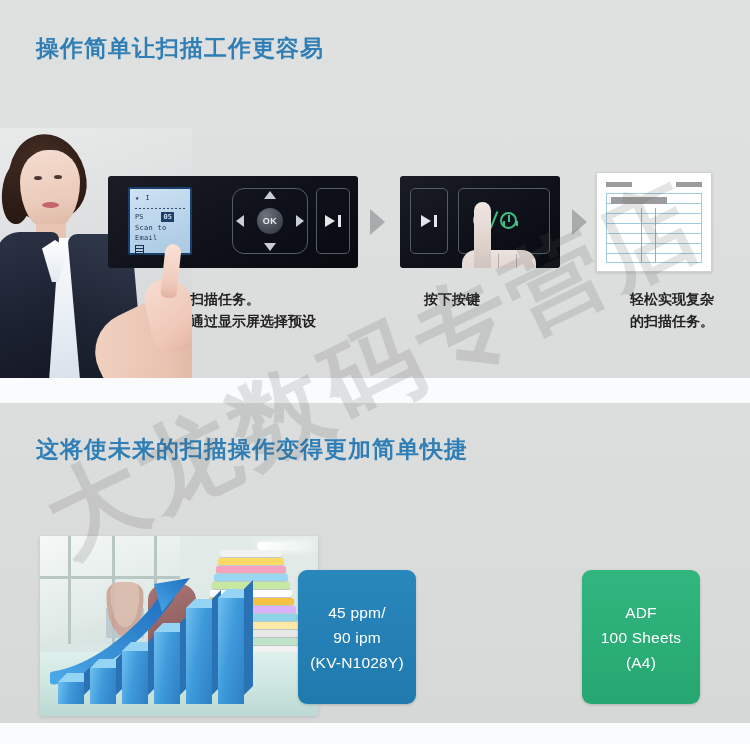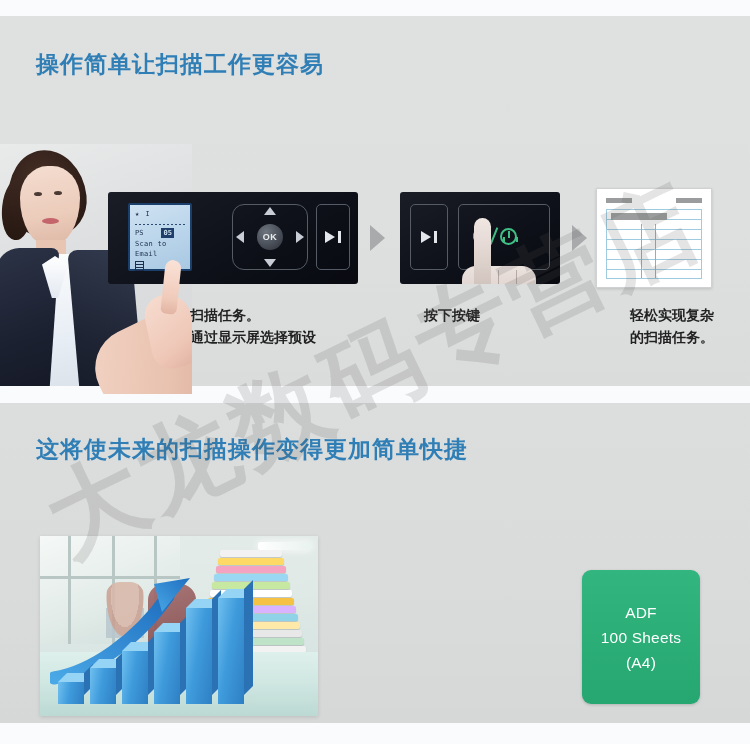--- a/index.html
+++ b/index.html
@@ -6,21 +6,21 @@
   html, body {
     width: 750px; height: 744px;
     font-family: "Liberation Sans", "DejaVu Sans", sans-serif;
     background: #fafbfd;
     overflow: hidden;
   }
   .page { position: relative; width: 750px; height: 744px; }
 
   
   .section-one {
-    position: absolute; left: 0; top: 16px; width: 750px; height: 378px;
+    position: absolute; left: 0; top: 0; width: 750px; height: 378px;
     background: linear-gradient(180deg,#dfe0e0 0%, #dedfdf 55%, #dadbdb 100%);
     overflow: hidden;
   }
   .section-gap {
     position: absolute; left: 0; top: 386px; width: 750px; height: 17px;
     background: #fafbfd;
   }
   .section-two {
     position: absolute; left: 0; top: 403px; width: 750px; height: 320px;
     background: linear-gradient(180deg,#dcdddd 0%, #d9dada 70%, #d6d7d7 100%);
@@ -565,20 +565,25 @@
     <div id="bars">
         <div class="bar" style="left: 18px; width: 26px; height: 22px;"></div>
         <div class="bar" style="left: 50px; width: 26px; height: 36px;"></div>
         <div class="bar" style="left: 82px; width: 26px; height: 53px;"></div>
         <div class="bar" style="left: 114px; width: 26px; height: 72px;"></div>
         <div class="bar" style="left: 146px; width: 26px; height: 96px;"></div>
         <div class="bar" style="left: 178px; width: 26px; height: 106px;"></div>
       </div>
   </div>
 
+  <div class="spec-card spec-1">
+    <div>45 ppm/</div>
+    <div>90 ipm</div>
+    <div>(KV-N1028Y)</div>
+  </div>
   <div class="spec-card spec-3">
     <div>ADF</div>
     <div>100 Sheets</div>
     <div>(A4)</div>
   </div>
 
   <div class="bottom-gap"></div>
 
   <div class="watermark">
     <span>大龙数码专营店</span>

